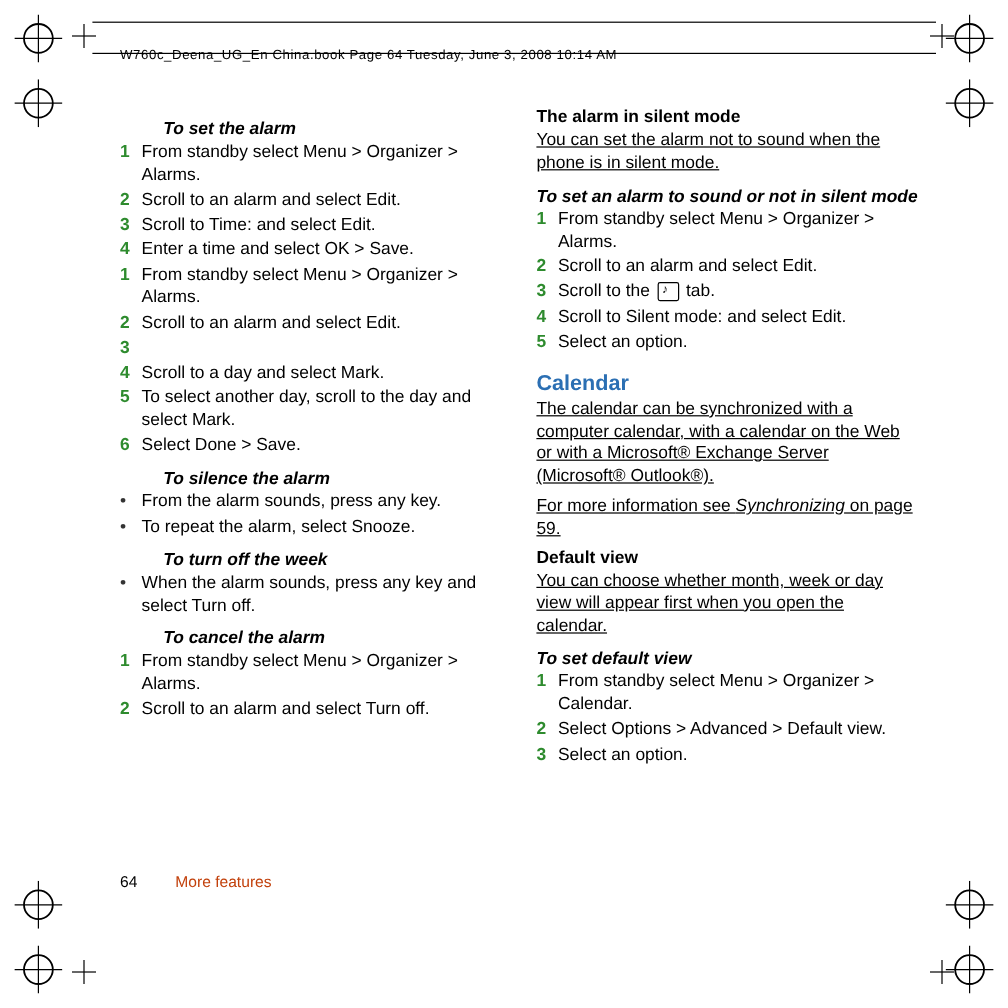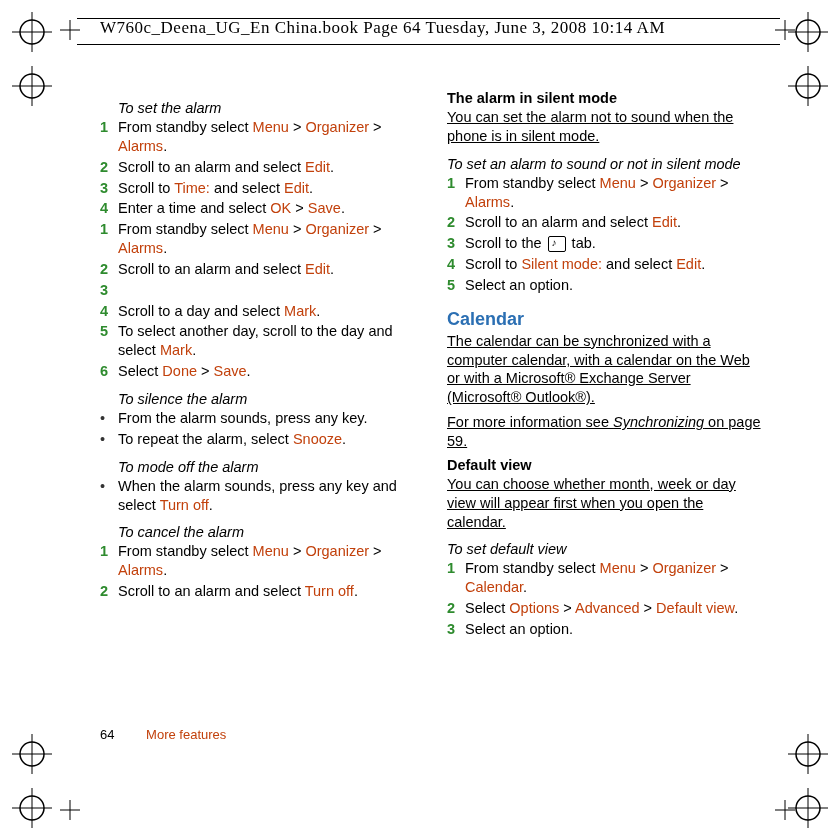--- a/index.html
+++ b/index.html
@@ -10,47 +10,47 @@
     font-family: Arial, Helvetica, sans-serif;
     font-size: 14.5px;
     color: #000;
     position: relative;
     background: #fff;
   }
   .cropmark { position: absolute; }
   .cropmark svg { display: block; }
   .header-text {
     position: absolute;
-    top: 18px;
+    top: 40px;
     left: 100px;
-    font-family: Liberation Serif, serif;
-    font-size: 17px;
+    font-family: Liberation Sans, sans-serif;
+    font-size: 11px;
     letter-spacing: 0.5px;
   }
   .header-line-top { position:absolute; top:18px; left:77px; right:60px; border-top:1px solid #000; }
   .header-line-bot { position:absolute; top:44px; left:77px; right:60px; border-top:1px solid #000; }
   .page {
     position: absolute;
     top: 90px;
     left: 100px;
     width: 666px;
     bottom: 60px;
   }
   .columns { display:flex; gap:28px; }
   .col { width: 50%; }
-  .subhead-italic { font-style: italic; font-weight: normal; margin: 10px 0 2px 18px; }
+  .subhead-italic { font-style: italic; font-weight: bold; margin: 10px 0 2px 36px; }
   .subhead-bold { font-weight: bold; margin: 0 0 2px 0; }
   ol.steps { list-style:none; padding:0; margin:0; }
   ol.steps li { display:flex; margin:2px 0; line-height:1.3; }
   ol.steps li .num { color:#2e8b2e; font-weight:bold; width:18px; flex-shrink:0; }
   ol.steps li .txt {}
   ul.bullets { list-style:none; padding:0; margin:0; }
   ul.bullets li { display:flex; margin:2px 0; line-height:1.3; }
   ul.bullets li .dot { width:18px; flex-shrink:0; color:#333; }
-  .link { color:#c2410c; }
+  .link { color:#000000; }
   .para { margin:2px 0 6px 0; line-height:1.3;text-decoration:underline; }
   .section-title { color:#2b6fb3; font-weight:bold; font-size:18px; margin:14px 0 2px 0; }
   .footer { position:absolute; left:0; bottom:38px; font-size:13px; }
   .footer .pg { font-weight:normal; color:#000; margin-right:28px; }
   .footer .sect { color:#c2410c;margin-top:32px; }
   .tab-icon { display:inline-block; width:16px; height:14px; border:1px solid #000; border-radius:2px; vertical-align:middle; position:relative; margin:0 2px; }
   .tab-icon::before { content:"♪"; font-size:10px; position:absolute; left:3px; top:-1px; }
 </style>
 </head>
 <body>
@@ -195,21 +195,21 @@
         <li>
             <span class="dot">•</span>
             <span class="txt">From the alarm sounds, press any key.</span>
           </li>
         <li>
             <span class="dot">•</span>
             <span class="txt"><span>To repeat the alarm, select </span><span class="link">Snooze</span><span>.</span></span>
           </li>
       </ul>
 
-      <div class="subhead-italic">To mode off the alarm</div>
+      <div class="subhead-italic">To turn off the week</div>
       <ul class="bullets">
         <li>
             <span class="dot">•</span>
             <span class="txt"><span>When the alarm sounds, press any key and select </span><span class="link">Turn off</span><span>.</span></span>
           </li>
       </ul>
 
       <div class="subhead-italic">To cancel the alarm</div>
       <ol class="steps">
         <li>

